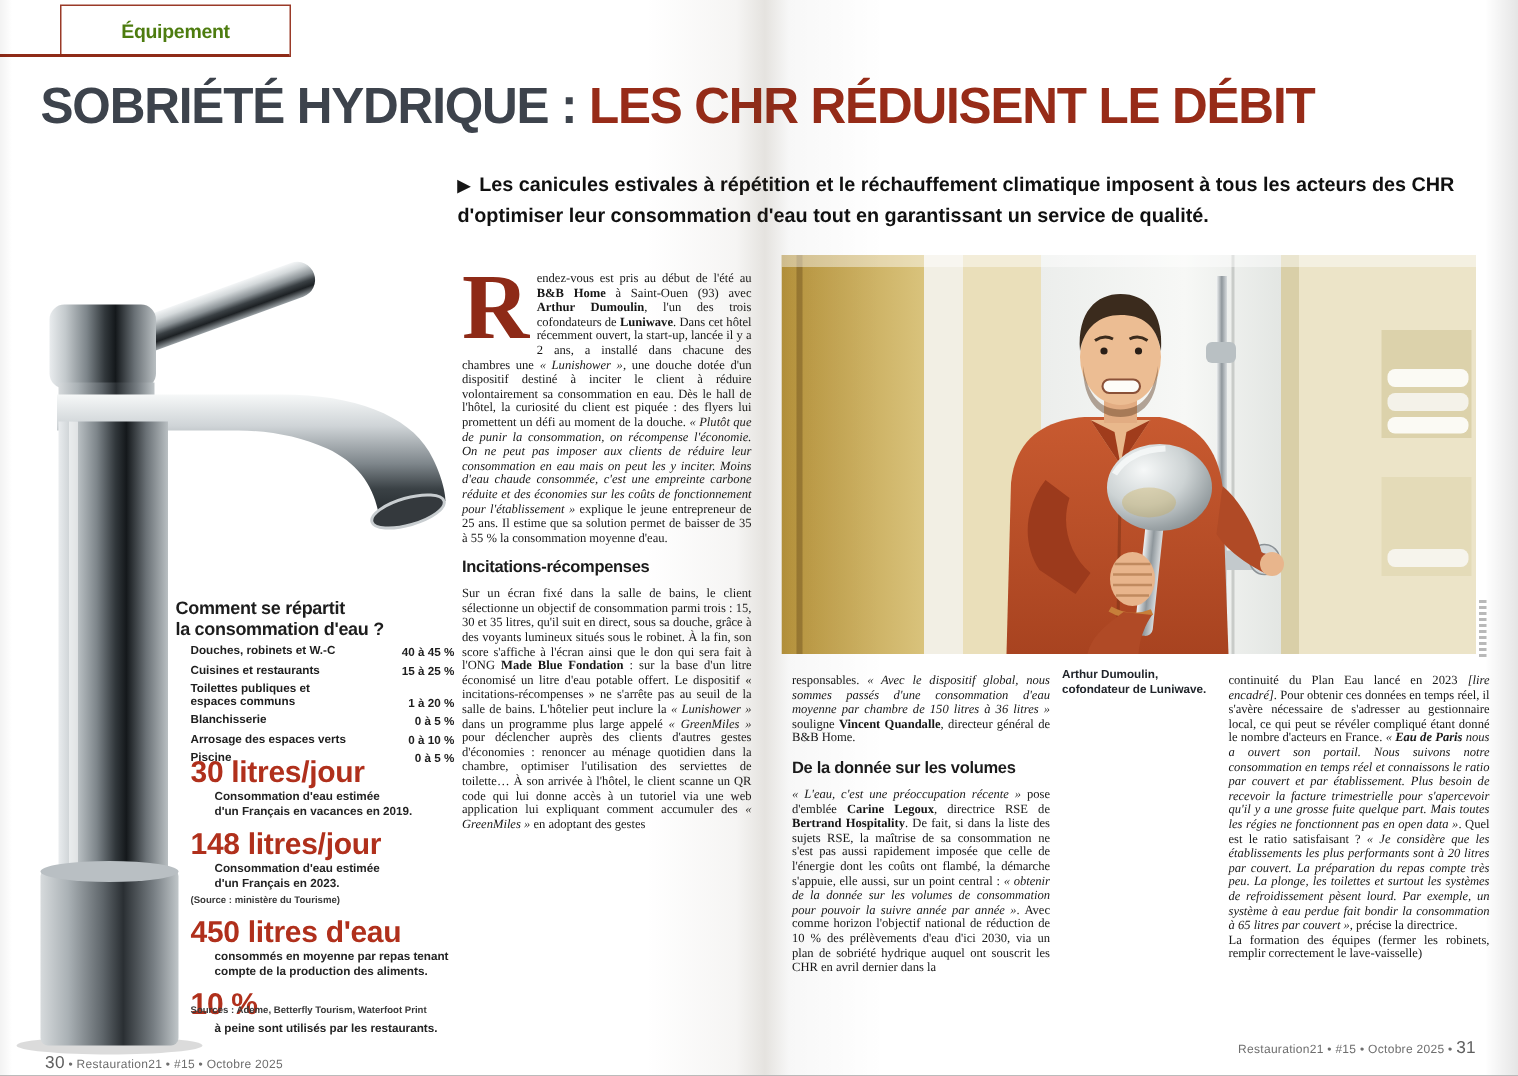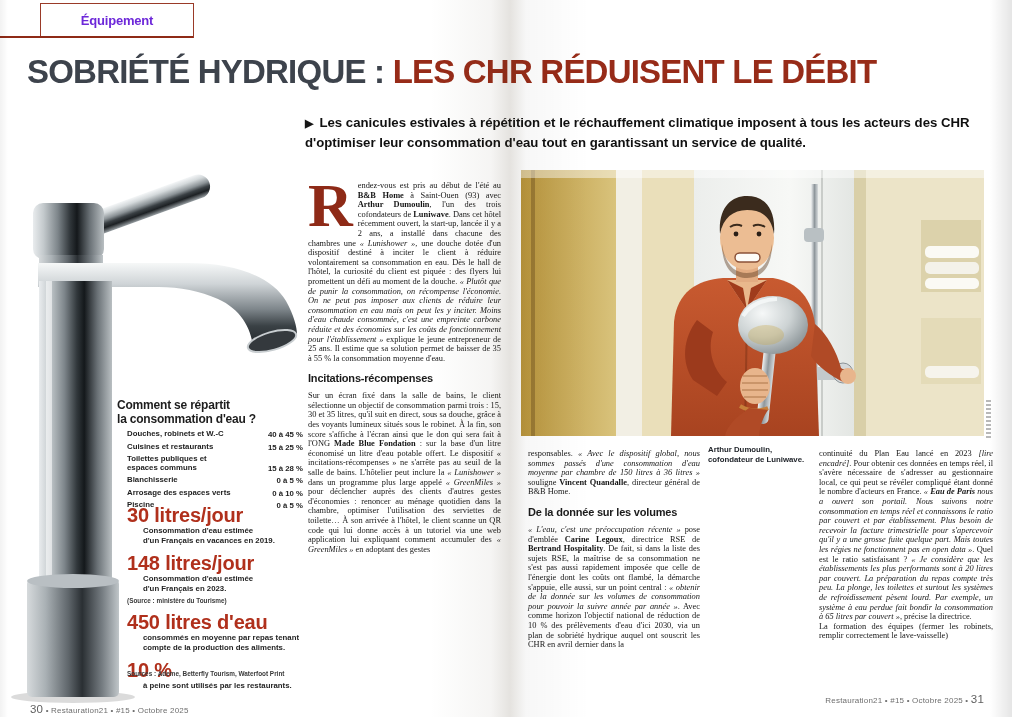--- a/index.html
+++ b/index.html
@@ -3,21 +3,21 @@
 <meta charset="utf-8">
 <style>
   html,body{margin:0;padding:0;background:#888;}
   .spread{position:relative;width:1012px;height:717px;background:#ffffff;overflow:hidden;
           font-family:"Liberation Sans",sans-serif;}
   .abs{position:absolute;}
 
   
   .badge-box{left:40px;top:3px;width:152px;height:33px;border:1px solid #9a3a28;
              display:flex;align-items:center;justify-content:center;}
-  .badge-label{font-size:13px;font-weight:bold;color:#6d28d9;letter-spacing:-0.2px;}
+  .badge-label{font-size:13px;font-weight:bold;color:#4d7c0f;letter-spacing:-0.2px;}
   .badge-rule{left:0;top:36px;width:193px;height:2px;background:#8e2a17;}
   .main-title{left:27px;top:52px;width:960px;font-size:34px;line-height:38px;font-weight:800;
               letter-spacing:-0.8px;transform:scaleX(0.97);transform-origin:left;white-space:nowrap;}
   .title-dark{color:#3d434c;}
   .title-red{color:#972b18;}
   .intro{left:305px;top:113px;width:678px;font-size:13.2px;line-height:19px;font-weight:600;color:#101010;}
   .intro-arrow{color:#151515;font-size:11px;margin-right:6px;}
 
   
   .col{font-family:"Liberation Serif",serif;font-size:8.4px;line-height:9.6px;color:#161616;
@@ -147,21 +147,21 @@
       <span class="sb-row-label">Douches, robinets et W.-C</span>
       <span class="sb-row-value">40 à 45 %</span>
     </div>
     <div class="sb-row">
       <span class="sb-row-label">Cuisines et restaurants</span>
       <span class="sb-row-value">15 à 25 %</span>
     </div>
     <div class="sb-row">
       <span class="sb-row-label">Toilettes publiques et
 espaces communs</span>
-      <span class="sb-row-value">15 à 28 %</span>
+      <span class="sb-row-value">1 à 20 %</span>
     </div>
     <div class="sb-row">
       <span class="sb-row-label">Blanchisserie</span>
       <span class="sb-row-value">0 à 5 %</span>
     </div>
     <div class="sb-row">
       <span class="sb-row-label">Arrosage des espaces verts</span>
       <span class="sb-row-value">0 à 10 %</span>
     </div>
     <div class="sb-row">

